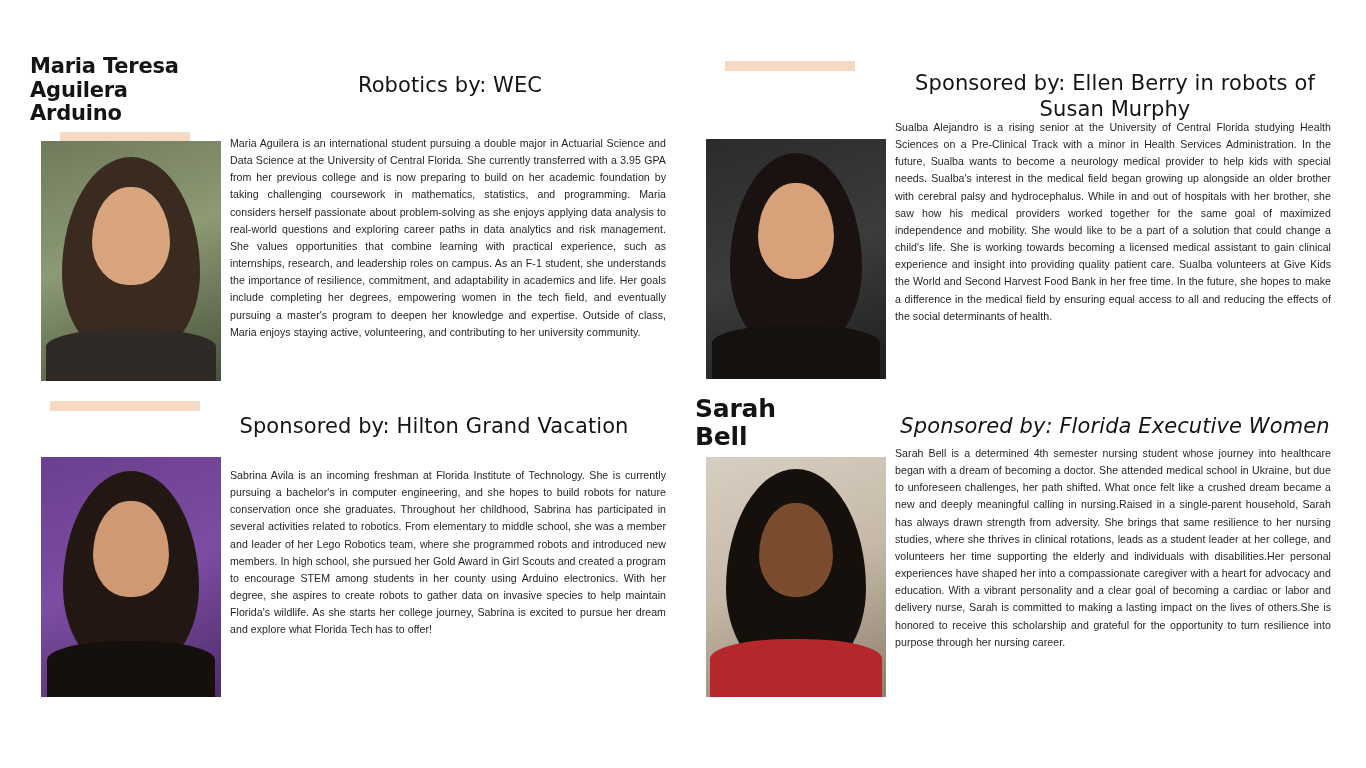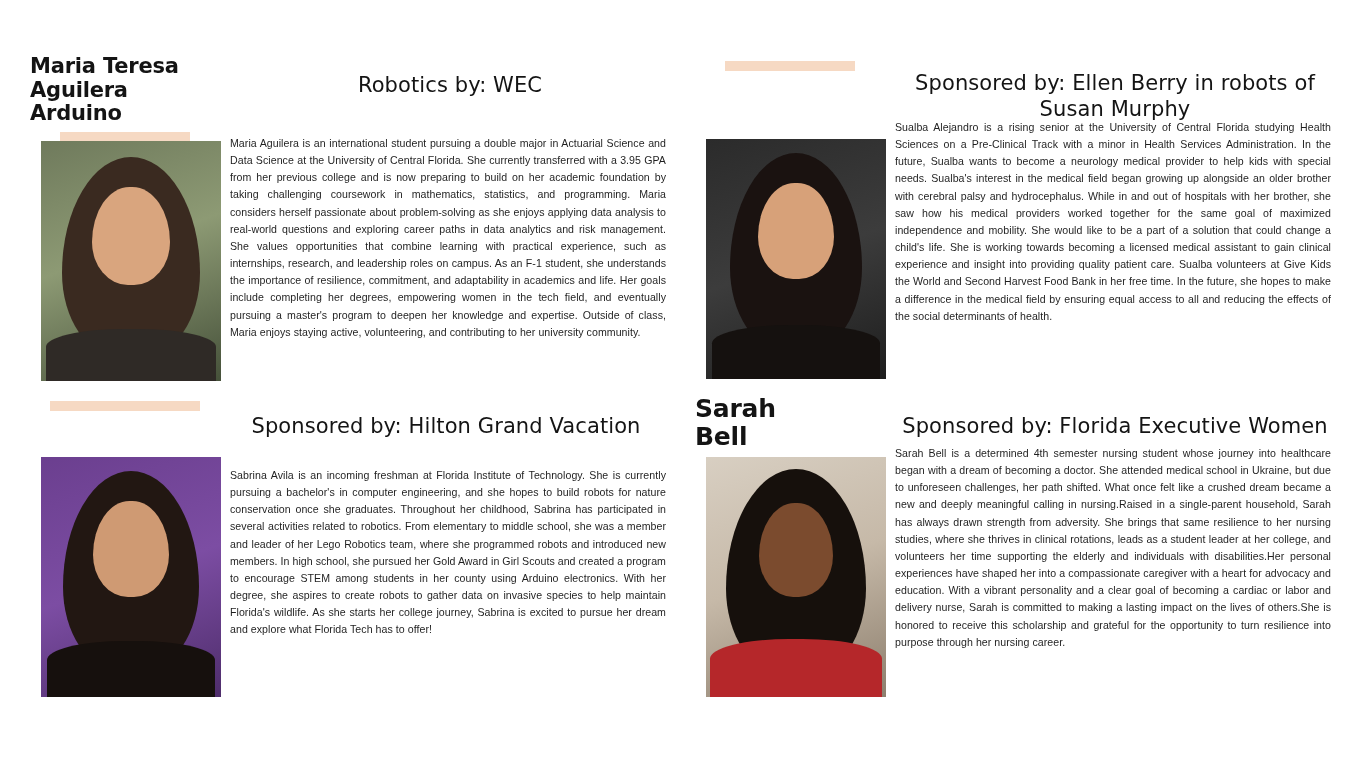--- a/index.html
+++ b/index.html
@@ -88,25 +88,25 @@
   
   #profile-0 .photo    { top: 86px; }
   #profile-0 .sponsor  { left: 200px; top: 18px; width: 440px; }
   #profile-0 .bio      { left: 200px; top: 80px; width: 436px; }
 
   #profile-1 .photo    { top: 84px; }
   #profile-1 .sponsor  { left: 200px; top: 16px; width: 440px; }
   #profile-1 .bio      { left: 200px; top: 64px; width: 436px; }
 
   #profile-2 .photo    { top: 62px; }
-  #profile-2 .sponsor  { left: 196px; top: 19px; width: 440px; }
+  #profile-2 .sponsor  { left: 184px; top: 19px; width: 440px; }
   #profile-2 .bio      { left: 200px; top: 72px; width: 436px; }
 
   #profile-3 .photo    { top: 62px; }
-  #profile-3 .sponsor  { left: 200px; top: 19px; width: 440px; }
+  #profile-3 .sponsor  { left: 200px; top: 19px; width: 440px; font-style: italic; }
   #profile-3 .bio      { left: 200px; top: 50px; width: 436px; }
 
   
   .portrait {
     position: relative;
     width: 100%;
     height: 100%;
   }
   .portrait .bg { position: absolute; inset: 0; }
   .portrait .hair {

